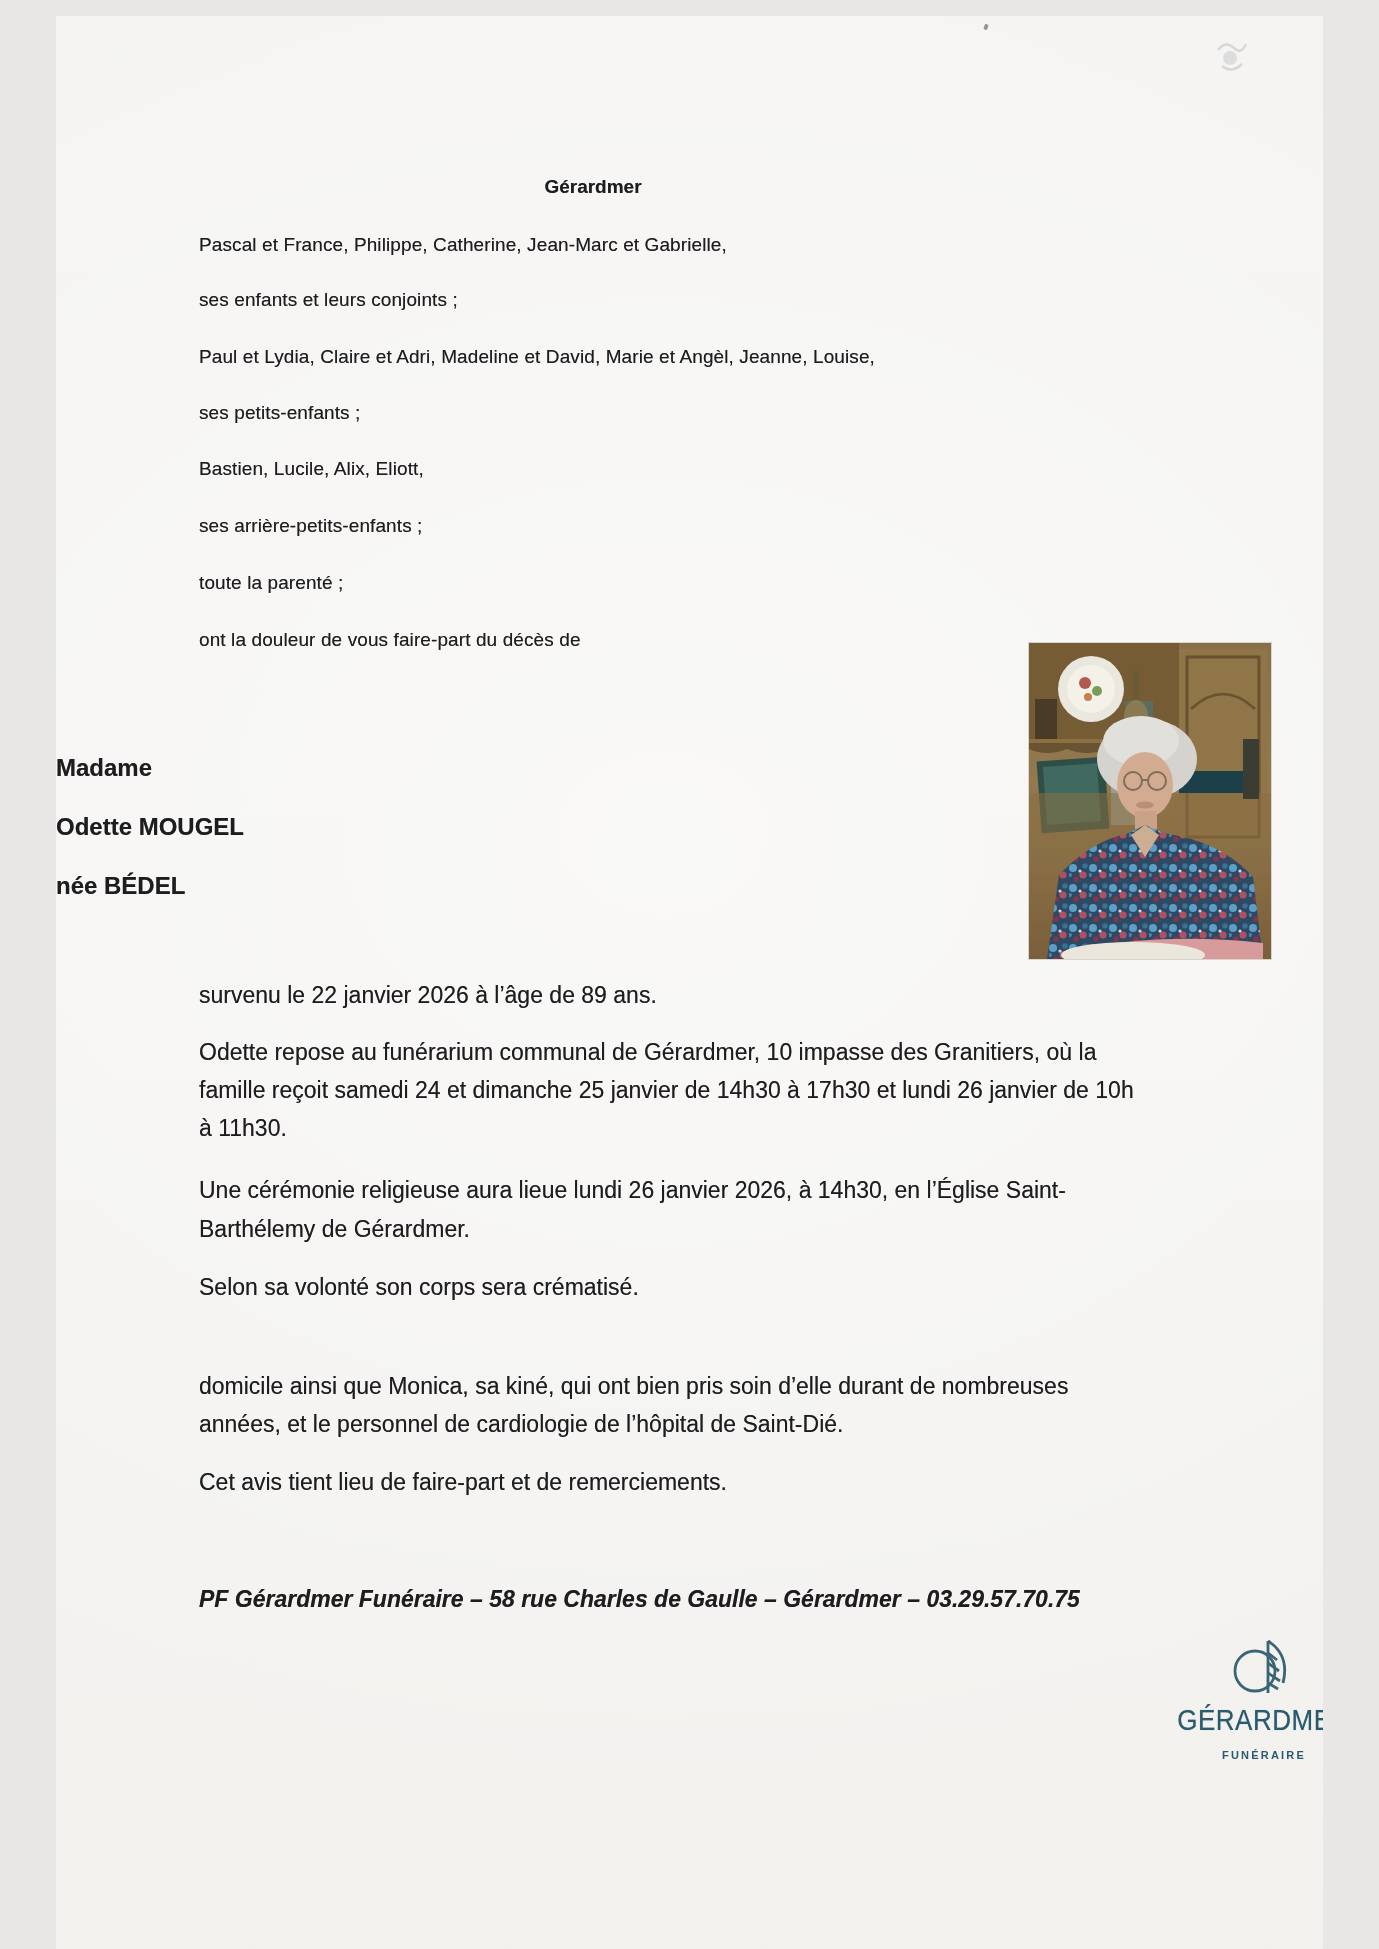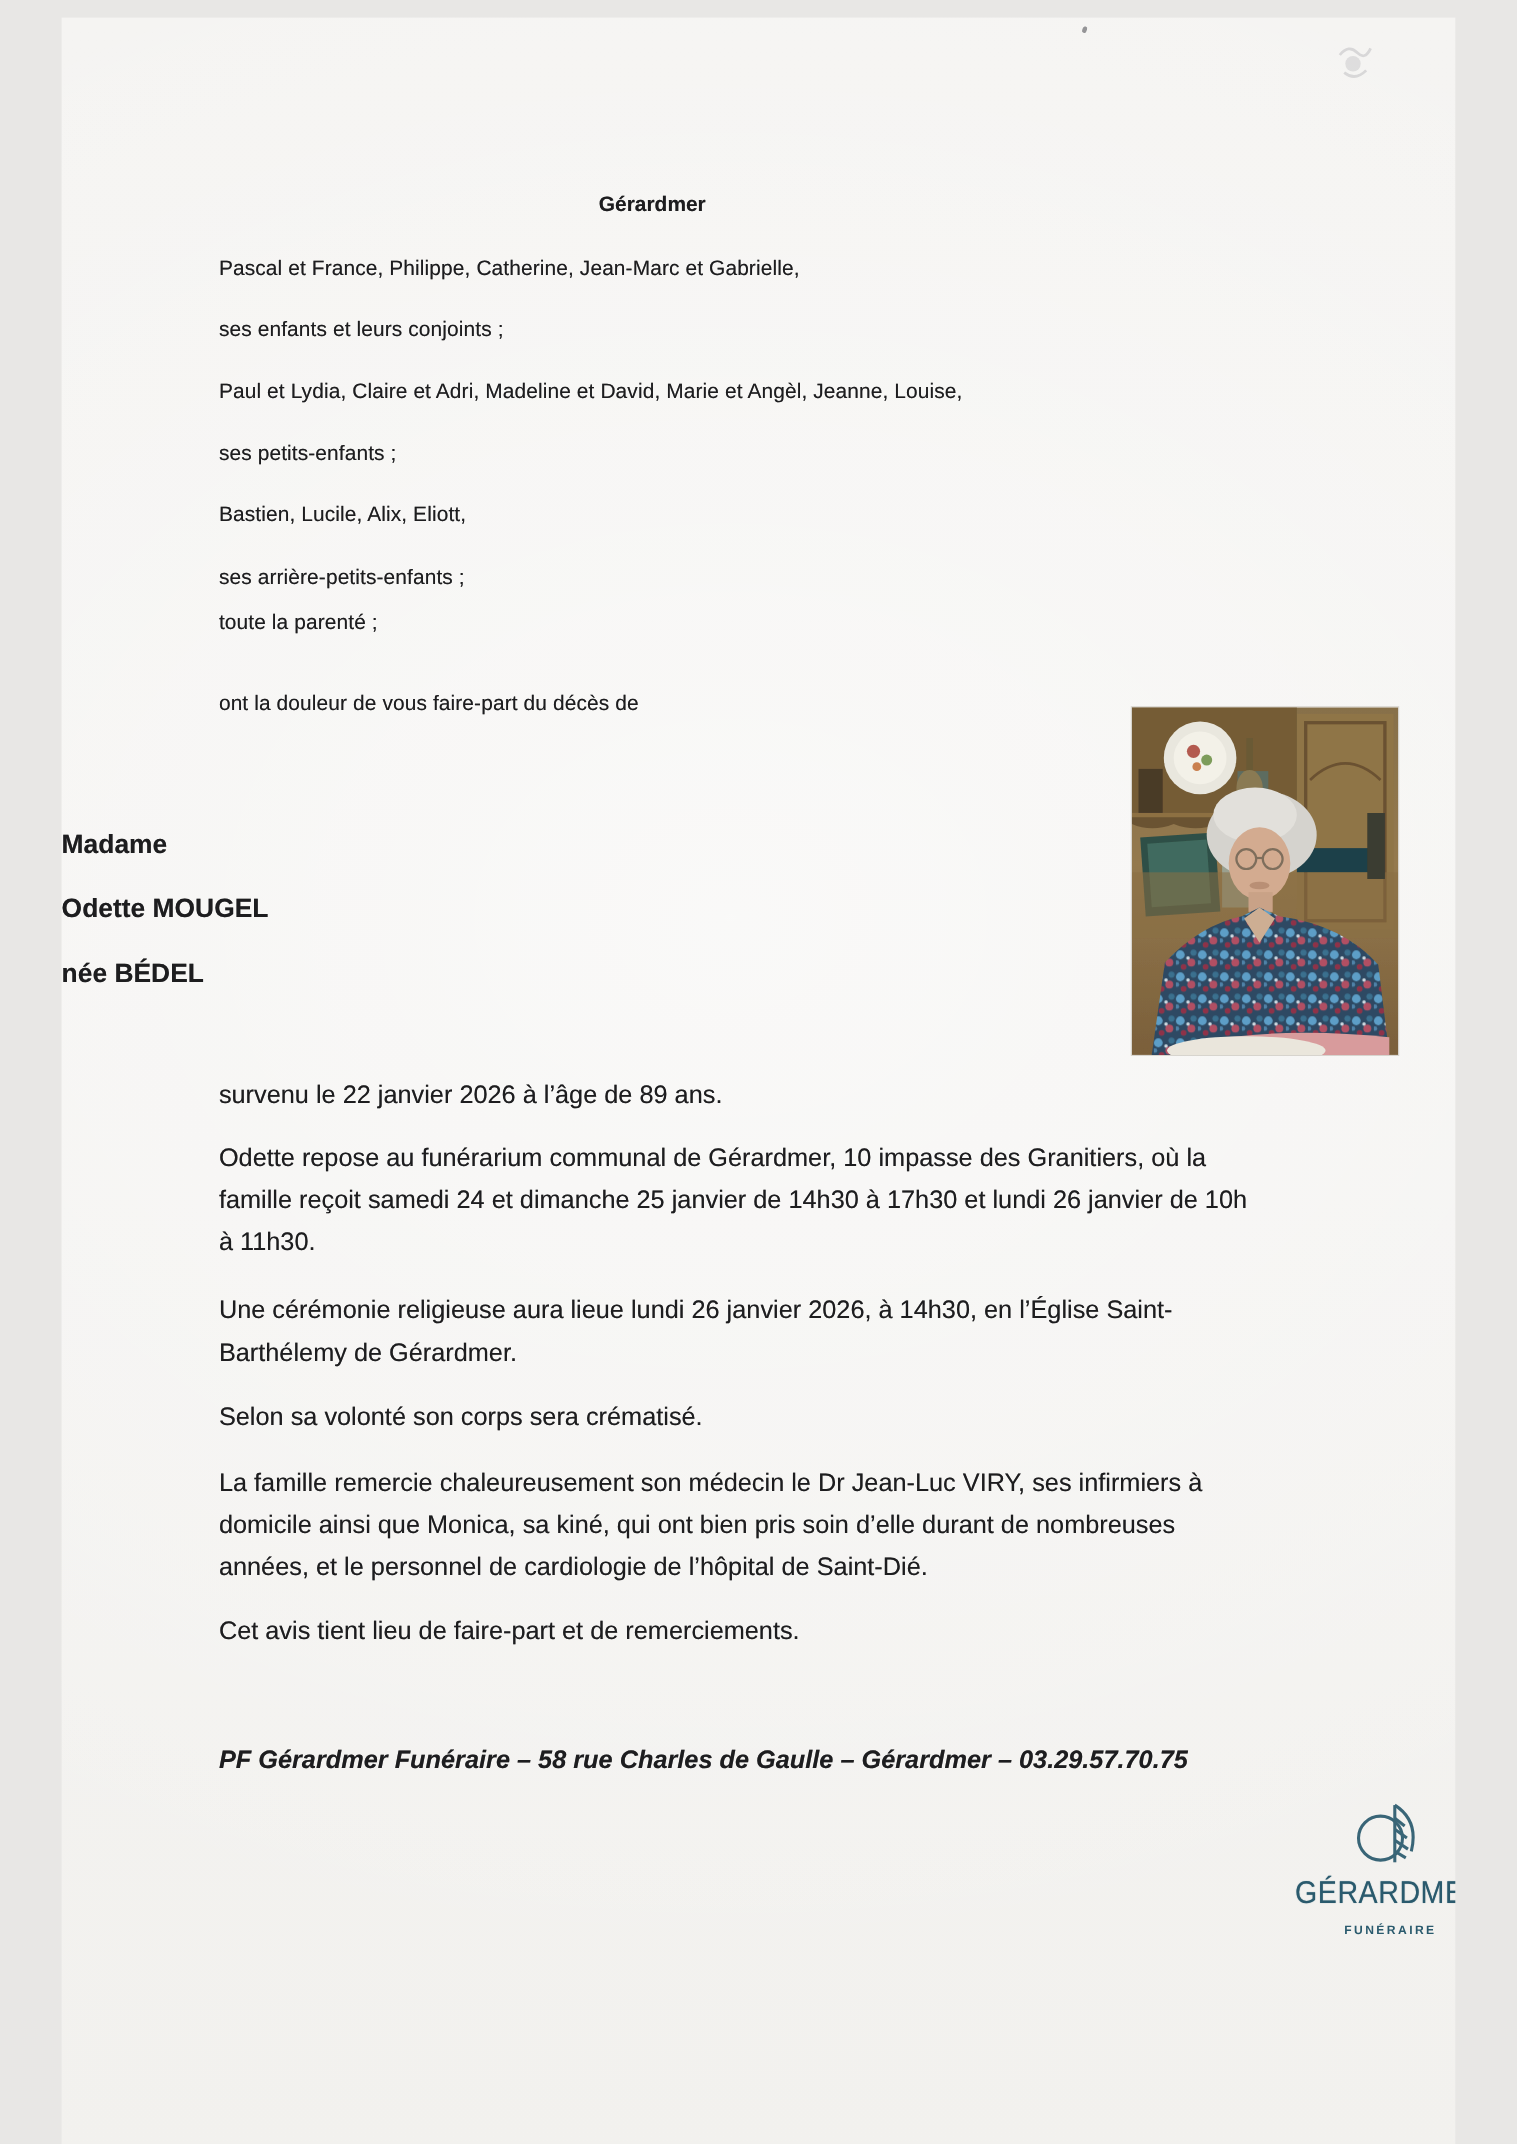--- a/index.html
+++ b/index.html
@@ -60,21 +60,21 @@
   </svg>
 
   <div class="ln title" style="top:160px">Gérardmer</div>
 
   <div class="ln fam" style="top:218px">Pascal et France, Philippe, Catherine, Jean-Marc et Gabrielle,</div>
   <div class="ln fam" style="top:273px">ses enfants et leurs conjoints ;</div>
   <div class="ln fam" style="top:330px">Paul et Lydia, Claire et Adri, Madeline et David, Marie et Angèl, Jeanne, Louise,</div>
   <div class="ln fam" style="top:386px">ses petits-enfants ;</div>
   <div class="ln fam" style="top:442px">Bastien, Lucile, Alix, Eliott,</div>
   <div class="ln fam" style="top:499px">ses arrière-petits-enfants ;</div>
-  <div class="ln fam" style="top:540px">toute la parenté ;</div>
+  <div class="ln fam" style="top:556px">toute la parenté ;</div>
   <div class="ln fam" style="top:613px">ont la douleur de vous faire-part du décès de</div>
 
   <div class="ln ctr madame" style="top:738px">Madame</div>
   <div class="ln ctr madame" style="top:797px">Odette MOUGEL</div>
   <div class="ln ctr madame" style="top:856px">née BÉDEL</div>
 
   <svg class="photo" viewBox="0 0 242 316">
     <defs>
       <linearGradient id="wood" x1="0" y1="0" x2="0" y2="1">
         <stop offset="0" stop-color="#87704a"></stop>
@@ -137,21 +137,20 @@
 
   <div class="ln body" style="top:1023px">Odette repose au funérarium communal de Gérardmer, 10 impasse des Granitiers, où la</div>
   <div class="ln body" style="top:1061px">famille reçoit samedi 24 et dimanche 25 janvier de 14h30 à 17h30 et lundi 26 janvier de 10h</div>
   <div class="ln body" style="top:1099px">à 11h30.</div>
 
   <div class="ln body" style="top:1161px">Une cérémonie religieuse aura lieue lundi 26 janvier 2026, à 14h30, en l’Église Saint-</div>
   <div class="ln body" style="top:1200px">Barthélemy de Gérardmer.</div>
 
   <div class="ln body" style="top:1258px">Selon sa volonté son corps sera crématisé.</div>
 
-  <div class="ln body" style="top:1318px">La famille remercie chaleureusement son médecin le Dr Jean-Luc VIRY, ses infirmiers à</div>
   <div class="ln body" style="top:1357px">domicile ainsi que Monica, sa kiné, qui ont bien pris soin d’elle durant de nombreuses</div>
   <div class="ln body" style="top:1395px">années, et le personnel de cardiologie de l’hôpital de Saint-Dié.</div>
 
   <div class="ln body" style="top:1453px">Cet avis tient lieu de faire-part et de remerciements.</div>
 
   <div class="ln footerline" style="top:1570px">PF Gérardmer Funéraire – 58 rue Charles de Gaulle – Gérardmer – 03.29.57.70.75</div>
 
   <svg class="logo-mark" width="58" height="60" viewBox="0 0 58 60">
     <g stroke="#2a5a6d" stroke-width="2.8" fill="none" opacity=".92">
       <circle cx="23" cy="34" r="20"></circle>

